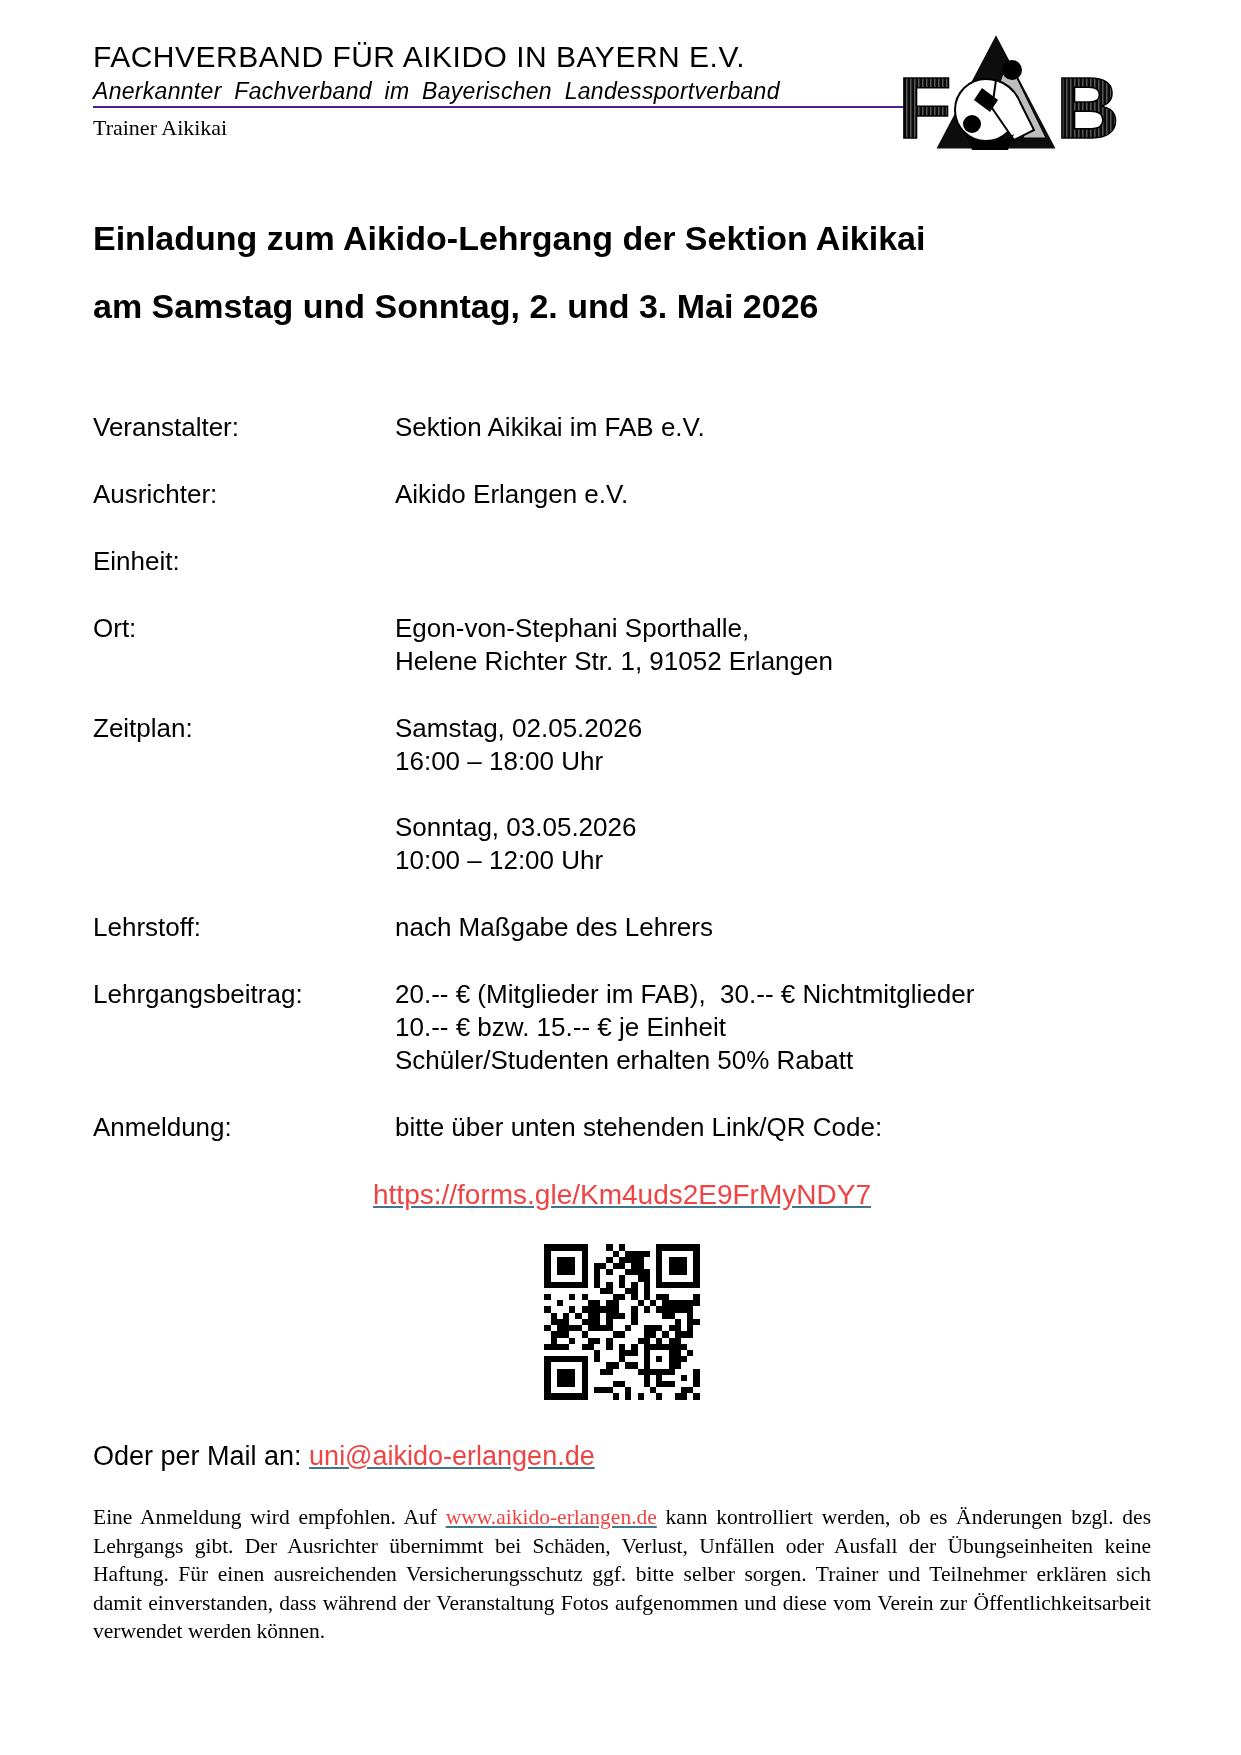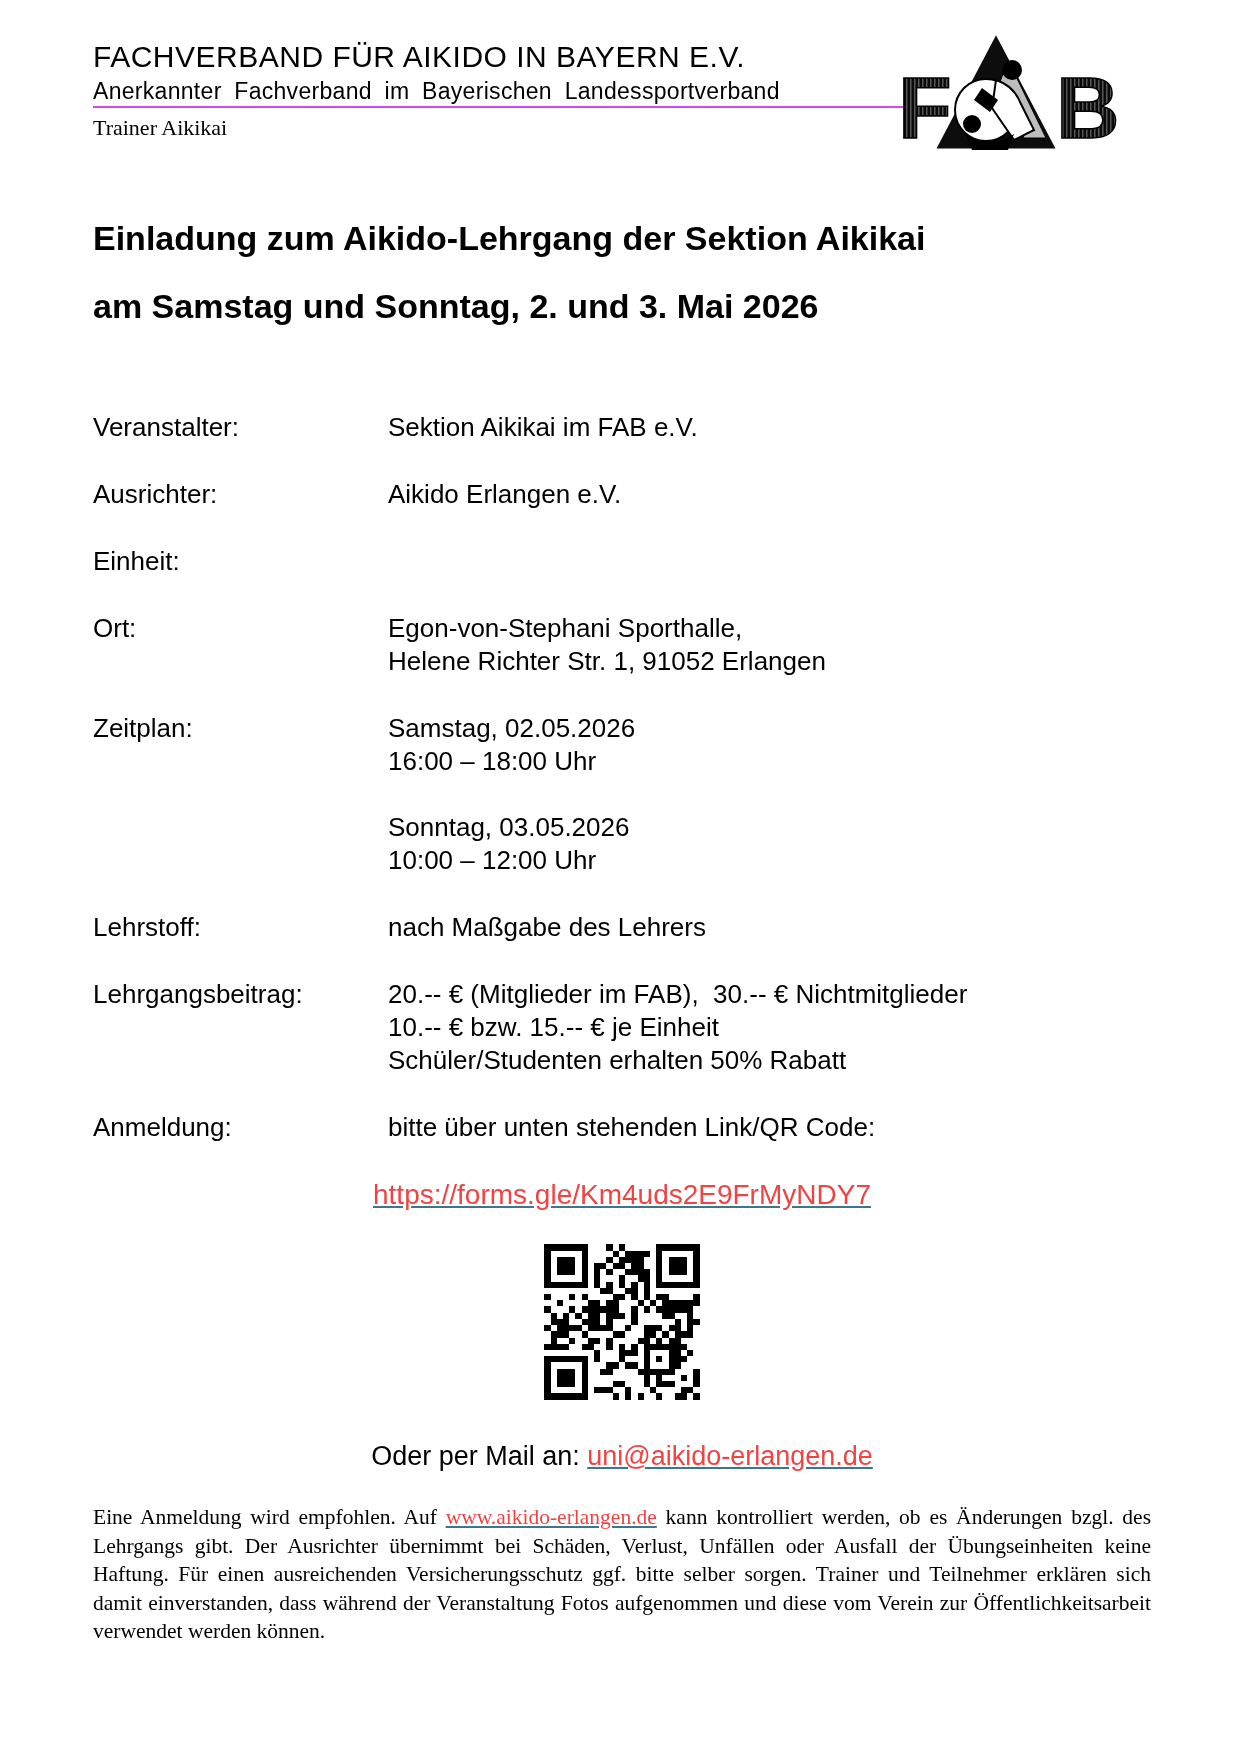--- a/index.html
+++ b/index.html
@@ -8,39 +8,39 @@
     width:1241px;height:1755px;
     box-sizing:border-box;
     padding:40px 90px 8px 93px;
     background:#ffffff;
     color:#000000;
     font-family:"Liberation Sans", sans-serif;
     overflow:hidden;
   }
   
   .org-name{font-size:30px;line-height:34px;letter-spacing:0.5px;white-space:nowrap;}
-  .rule-wrap{width:812px;margin-top:4px;padding-bottom:2px;border-bottom:2px solid #d946ef;}
+  .rule-wrap{width:812px;margin-top:4px;padding-bottom:2px;border-bottom:2px solid #4c1d95;font-style:italic;}
   .org-subtitle{font-size:23px;line-height:26px;word-spacing:6px;letter-spacing:0.3px;white-space:nowrap;}
   .org-section{font-family:"Liberation Serif", serif;font-size:22px;line-height:26px;margin-top:7px;}
   .logo{position:absolute;left:896px;top:26px;width:236px;height:128px;}
   
   .title{margin:78px 0 8px 0;font-size:34px;font-weight:700;}
   .title .l1{line-height:38px;}
   .title .l2{line-height:38px;margin-top:30px;}
   
   .details{margin-top:86px;}
-  .detail-row{display:flex;margin-bottom:34px;}
+  .detail-row{display:flex;margin-bottom:34px;gap:7px;}
   .detail-label{flex:0 0 295px;font-size:26px;line-height:33px;}
   .detail-value{flex:1;font-size:26px;line-height:33px;white-space:pre-wrap;}
   
   .link-line{text-align:center;font-size:28px;line-height:34px;}
   a.teal{color:#ef4444;text-decoration:underline;text-decoration-color:#3E7589;cursor:pointer;}
   .qr-wrap{margin-top:20px;display:flex;justify-content:center;}
   .qr-wrap svg{width:180px;height:180px;background:#fff;}
-  .mail-line{margin-top:28px;text-align:center;font-size:27px;line-height:33px;}
+  .mail-line{margin-top:28px;font-size:27px;line-height:33px;}
   
   .footer{
     margin:30px 0 0 0;
     font-family:"Liberation Serif", serif;
     font-size:21.5px;line-height:28.5px;
     text-align:justify;
   }
 </style>
 </head>
 <body>

